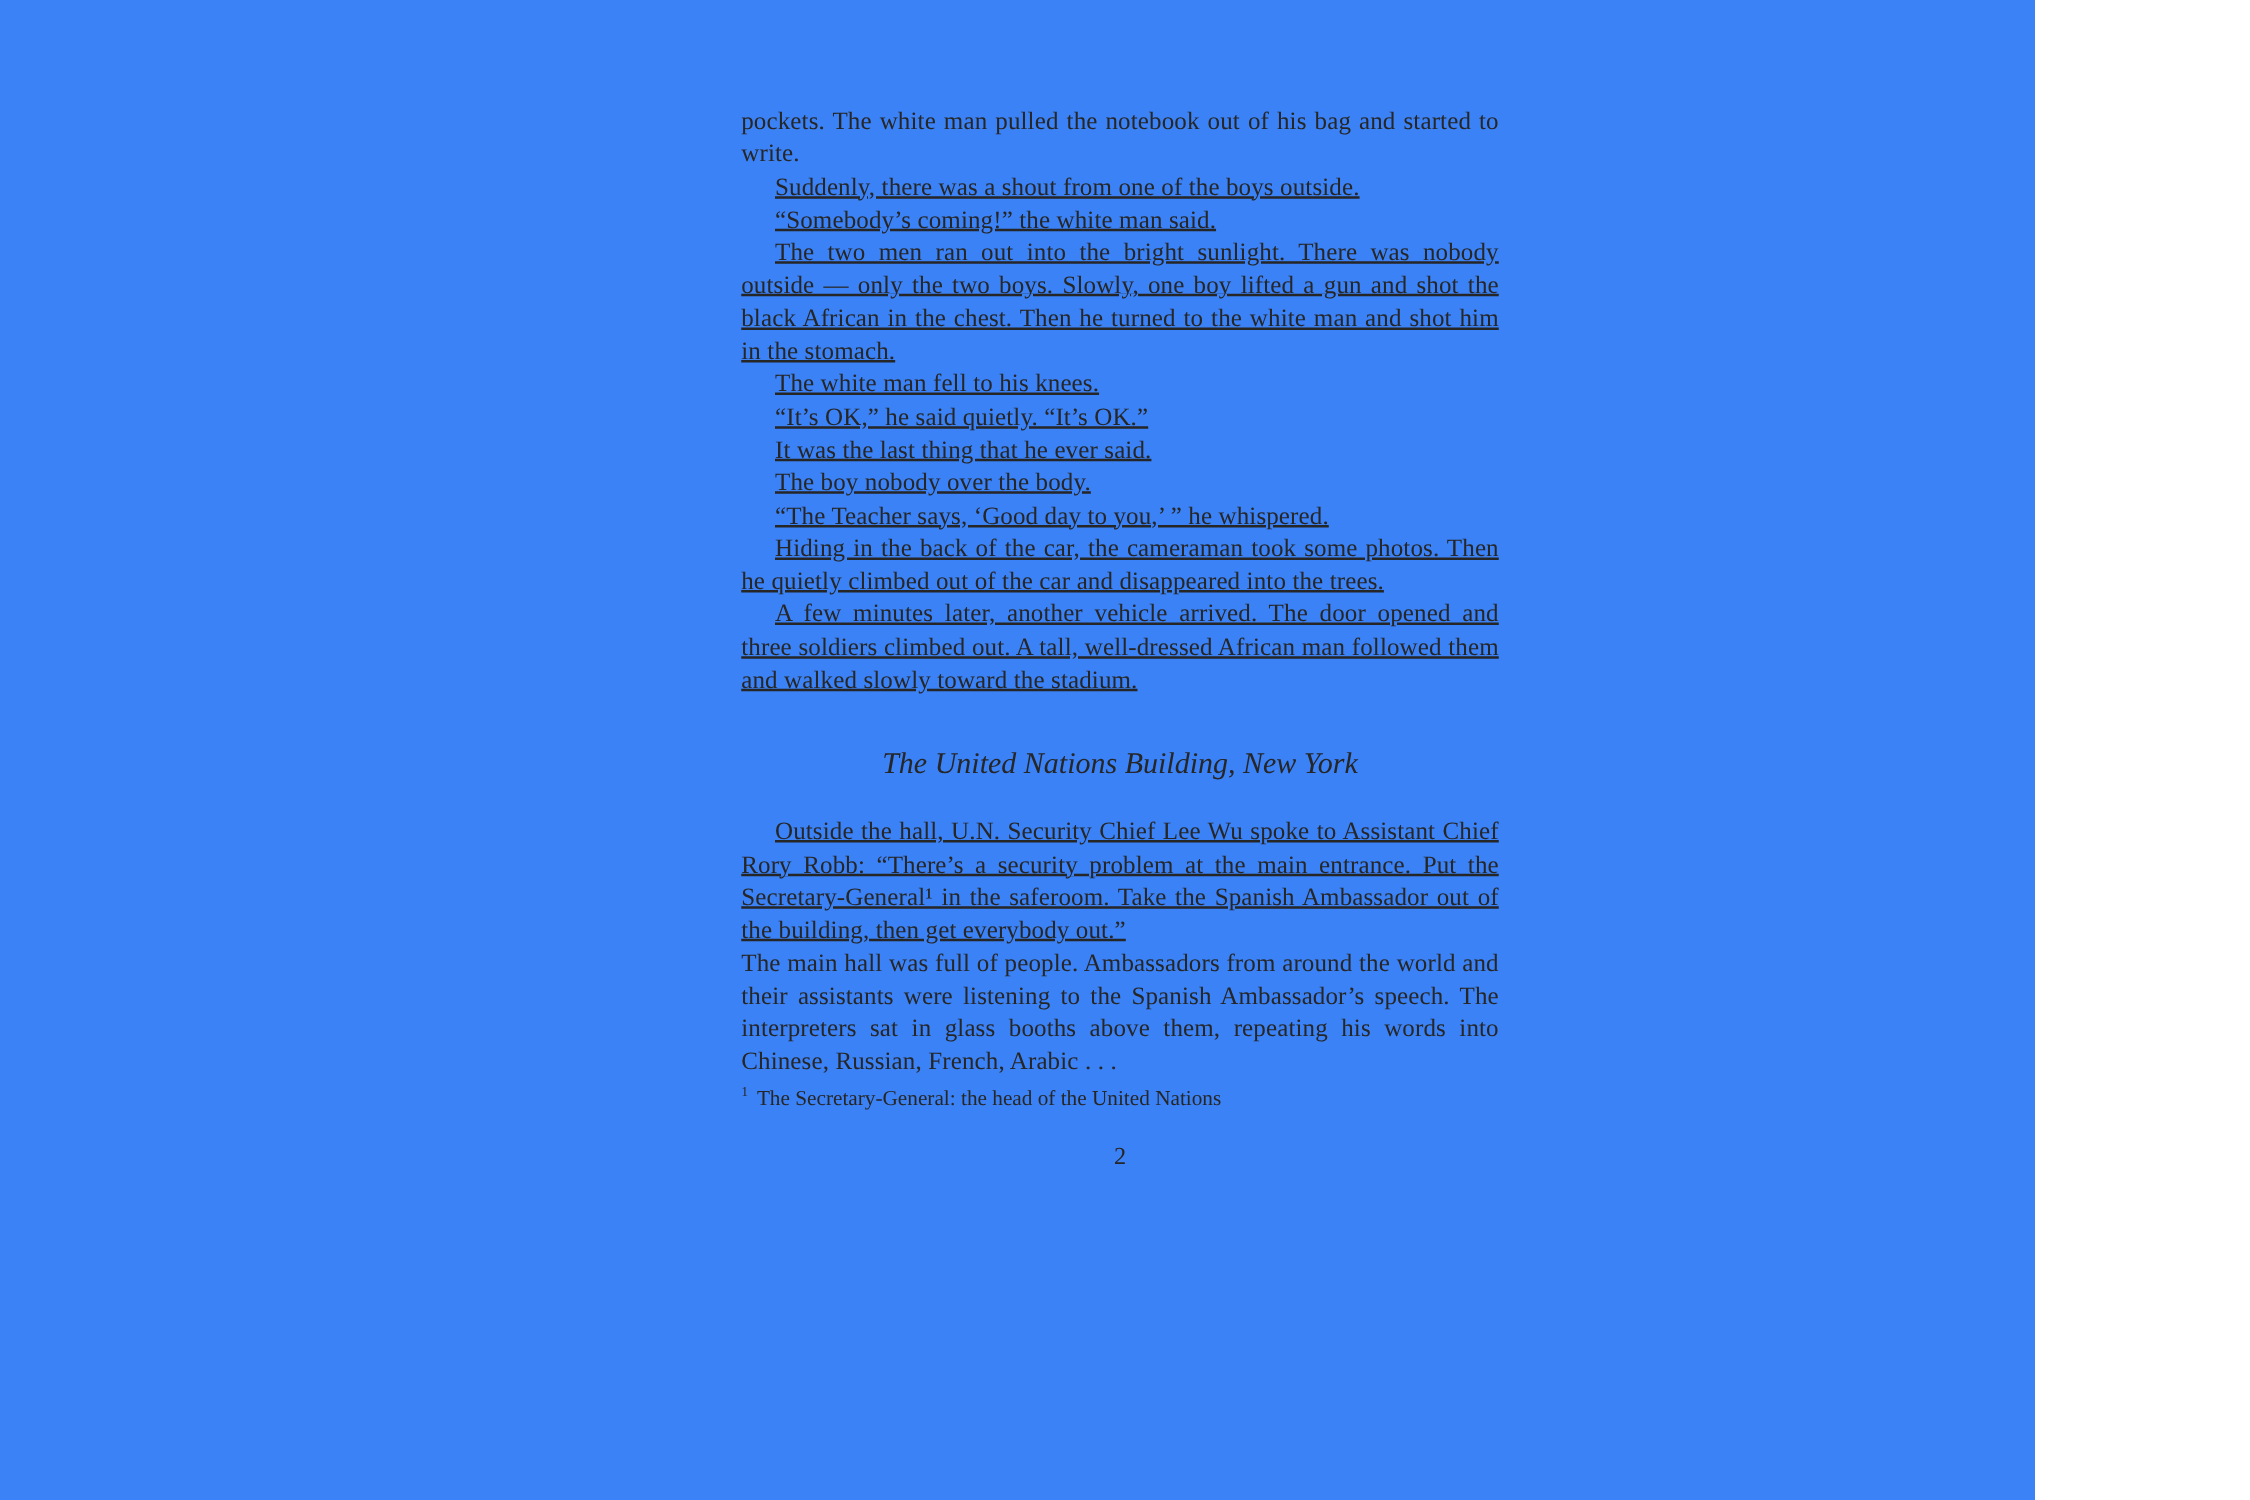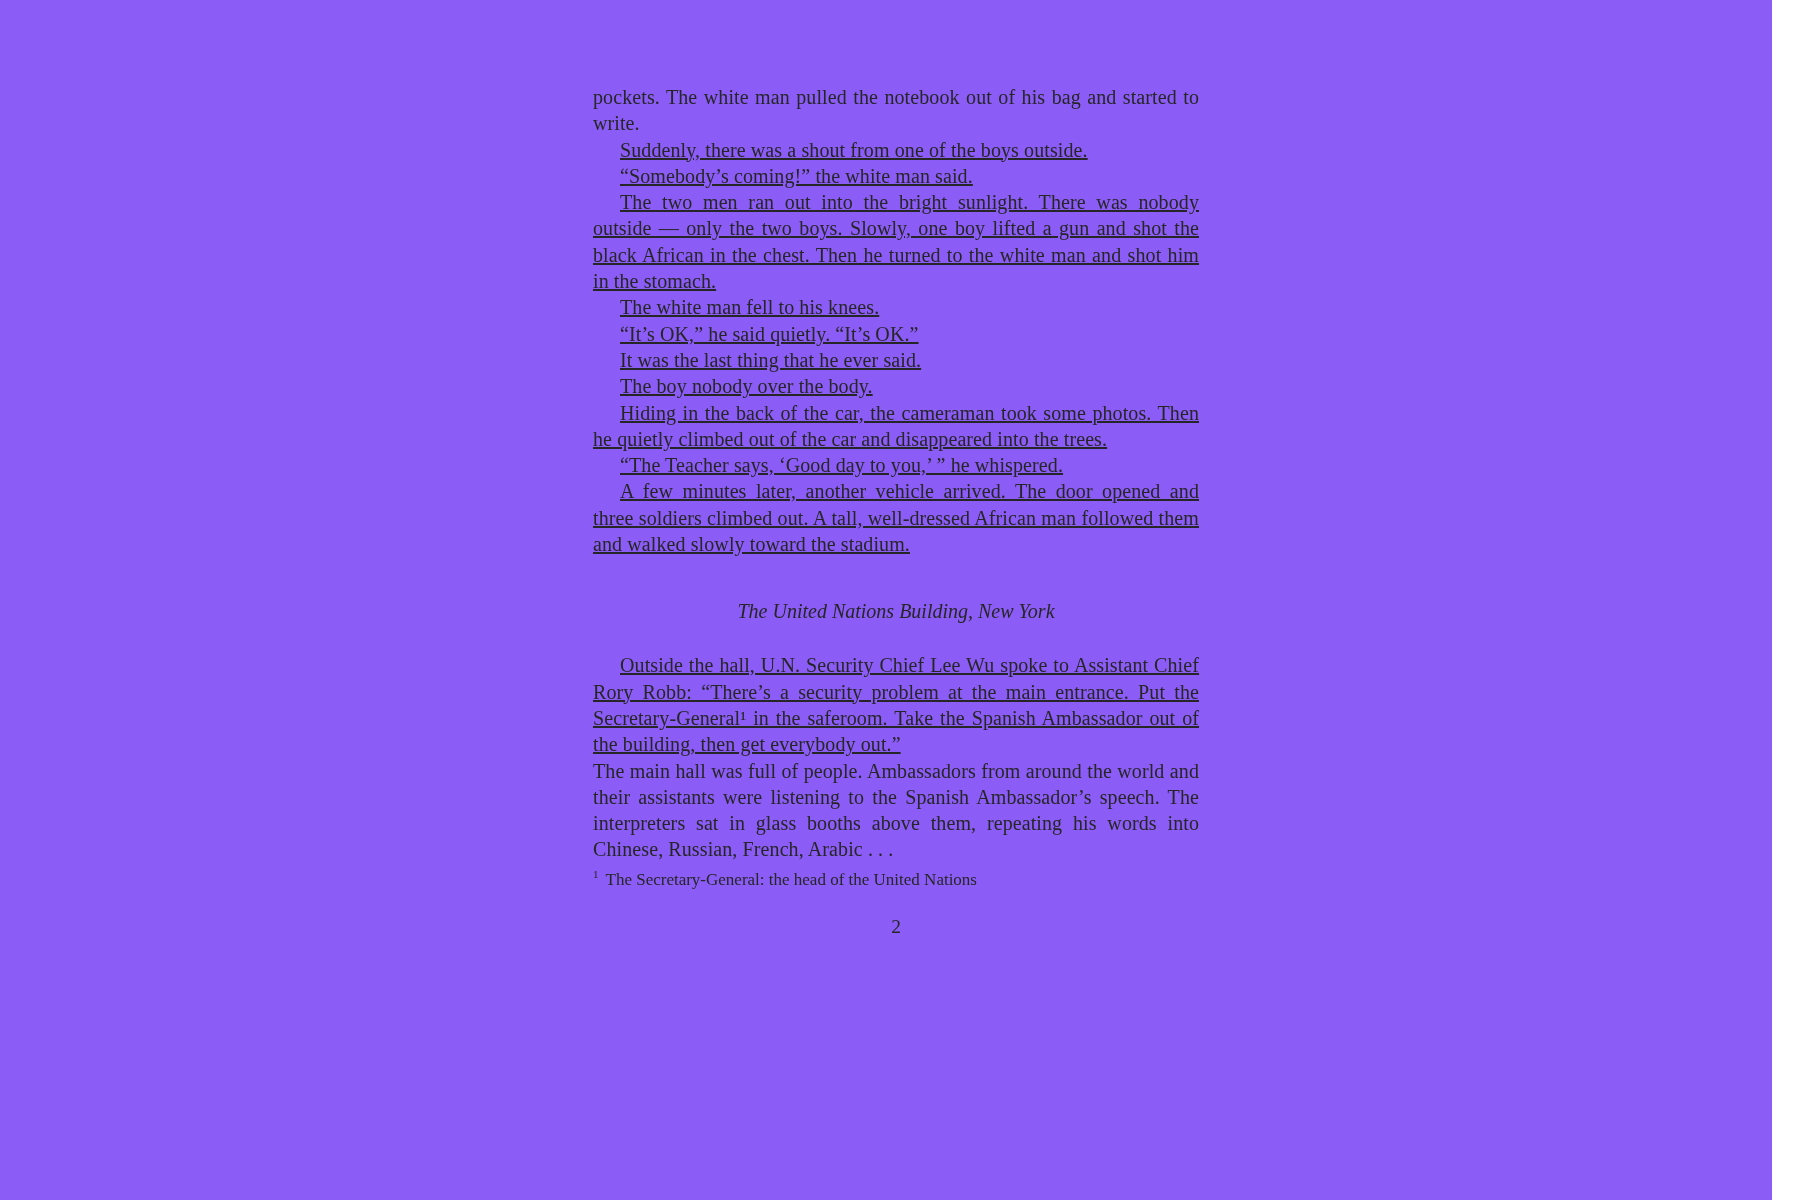--- a/index.html
+++ b/index.html
@@ -7,23 +7,23 @@
     padding: 0;
     width: 1800px;
     height: 1200px;
     background: #ffffff;
     overflow: hidden;
     font-family: "Liberation Serif", "DejaVu Serif", serif;
   }
   .page {
     position: absolute;
     left: 0; top: 0;
-    width: 1772px;
+    width: 1628px;
     height: 1200px;
-    background: #8b5cf6;
+    background: #3b82f6;
   }
   .text-column {
     position: absolute;
     left: 593px;
     top: 84px;
     width: 606px;
     color: #262626;
   }
   .para {
     margin: 0;
@@ -31,21 +31,21 @@
     line-height: 26.3px;
     text-align: justify;
     letter-spacing: 0.1px;
   }
   .para.indent {
     text-indent: 27px;
     text-decoration: underline;
   }
   .section-heading {
     margin: 41px 0 27px 0;
-    font-size: 20px;
+    font-size: 24px;
     line-height: 27px;
     font-weight: normal;
     font-style: italic;
     text-align: center;
   }
   .footnote {
     font-size: 17px;
     line-height: 22px;
     text-align: left;
   }
@@ -68,22 +68,22 @@
 
     <div>
         <p class="para">pockets. The white man pulled the notebook out of his bag and started to write.</p>
         <p class="para indent">Suddenly, there was a shout from one of the boys outside.</p>
         <p class="para indent">“Somebody’s coming!” the white man said.</p>
         <p class="para indent">The two men ran out into the bright sunlight. There was nobody outside — only the two boys. Slowly, one boy lifted a gun and shot the black African in the chest. Then he turned to the white man and shot him in the stomach.</p>
         <p class="para indent">The white man fell to his knees.</p>
         <p class="para indent">“It’s OK,” he said quietly. “It’s OK.”</p>
         <p class="para indent">It was the last thing that he ever said.</p>
         <p class="para indent">The boy nobody over the body.</p>
+        <p class="para indent">“The Teacher says, ‘Good day to you,’ ” he whispered.</p>
         <p class="para indent">Hiding in the back of the car, the cameraman took some photos. Then he quietly climbed out of the car and disappeared into the trees.</p>
-        <p class="para indent">“The Teacher says, ‘Good day to you,’ ” he whispered.</p>
         <p class="para indent">A few minutes later, another vehicle arrived. The door opened and three soldiers climbed out. A tall, well-dressed African man followed them and walked slowly toward the stadium.</p>
       </div>
 
     <h2 class="section-heading">The United Nations Building, New York</h2>
 
     <div>
         <p class="para indent">Outside the hall, U.N. Security Chief Lee Wu spoke to Assistant Chief Rory Robb: “There’s a security problem at the main entrance. Put the Secretary-General¹ in the saferoom. Take the Spanish Ambassador out of the building, then get everybody out.”</p>
         <p class="para">The main hall was full of people. Ambassadors from around the world and their assistants were listening to the Spanish Ambassador’s speech. The interpreters sat in glass booths above them, repeating his words into Chinese, Russian, French, Arabic . . .</p>
       </div>
 

